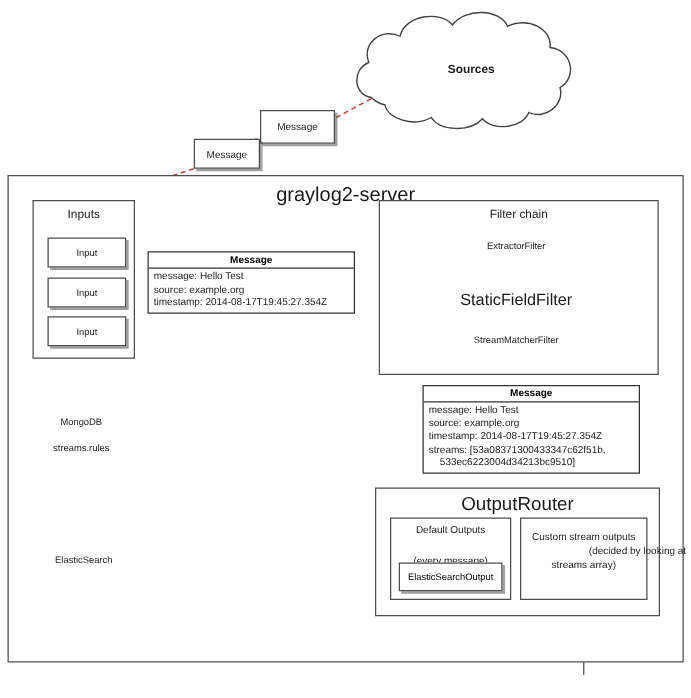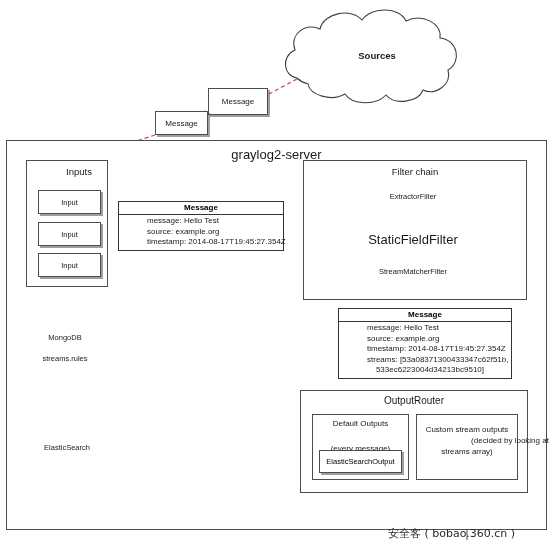--- a/index.html
+++ b/index.html
@@ -48,32 +48,31 @@
 
   
   .frame-server {
     left: 6px; top: 140px;
     width: 541px; height: 390px;
     border: 1px solid #4d4d4d;
   }
   .lbl-server {
     left: 6px; top: 147px;
     width: 541px;
-    font-size: 13px;
+    font-size: 16px;
   }
 
   .frame-inputs {
     left: 26px; top: 160px;
     width: 82px; height: 127px;
   }
   .lbl-inputs {
     left: 26px; top: 166px;
     width: 82px;
     font-size: 9.5px;
-    padding-left: 12px;
   }
   .input-box {
     width: 63px; height: 24px;
     left: 38px;
     font-size: 7.5px;
     color: #1a1a1a;
     display: flex;
     align-items: center;
     justify-content: center;
   }
@@ -88,21 +87,21 @@
     font-size: 9.5px;
   }
 
   .frame-router {
     left: 300px; top: 390px;
     width: 228px; height: 103px;
   }
   .lbl-router {
     left: 300px; top: 395px;
     width: 228px;
-    font-size: 10px;
+    font-size: 15px;
   }
   .frame-default-out {
     left: 312px; top: 414px;
     width: 97px; height: 66px;
   }
   .lbl-default-out {
     left: 312px; top: 419px;
     width: 97px;
     font-size: 8px;
   }
@@ -140,21 +139,20 @@
   .msg-detail .msg-title {
     font-size: 8px;
     font-weight: bold;
     text-align: center;
     border-bottom: 1px solid #333333;
     padding: 1px 0 2px 0;
     color: #000;
   }
   .msg-detail .msg-rows {
     padding: 1px 4px 2px 4px;
-    margin-left: 24px;
   }
   .msg-detail .msg-row {
     font-size: 8px;
     color: #1a1a1a;
     line-height: 1.32;
     white-space: pre;
   }
   .msg1 { left: 118px; top: 201px; width: 164px; }
   .msg2 { left: 338px; top: 308px; width: 172px; }
 
@@ -337,15 +335,14 @@
   <div class="node-label lbl-default-out" data-name="default-outputs-title-line1">Default Outputs</div>
   <div class="node-label" data-name="default-outputs-title-line2" style="left:312px; top:444px; width:97px; font-size:8px;">(every message)</div>
 
   <div class="node shadowed box-es-output" data-name="elasticsearch-output-box">ElasticSearchOutput</div>
 
   <div class="node frame-custom-out" data-name="custom-outputs-container"></div>
   <div class="node-label lbl-custom-out" data-name="custom-outputs-line1">Custom stream outputs</div>
   <div class="node-label" data-name="custom-outputs-line2" style="left:416px; top:436px; width:102px; font-size:8px;margin-left:43px;">(decided by looking at</div>
   <div class="node-label" data-name="custom-outputs-line3" style="left:416px; top:447px; width:102px; font-size:8px;">streams array)</div>
 
-  <div class="watermark" data-name="watermark">安全客 ( bobao.360.cn )</div>
 
 </div>
 
 </body></html>

